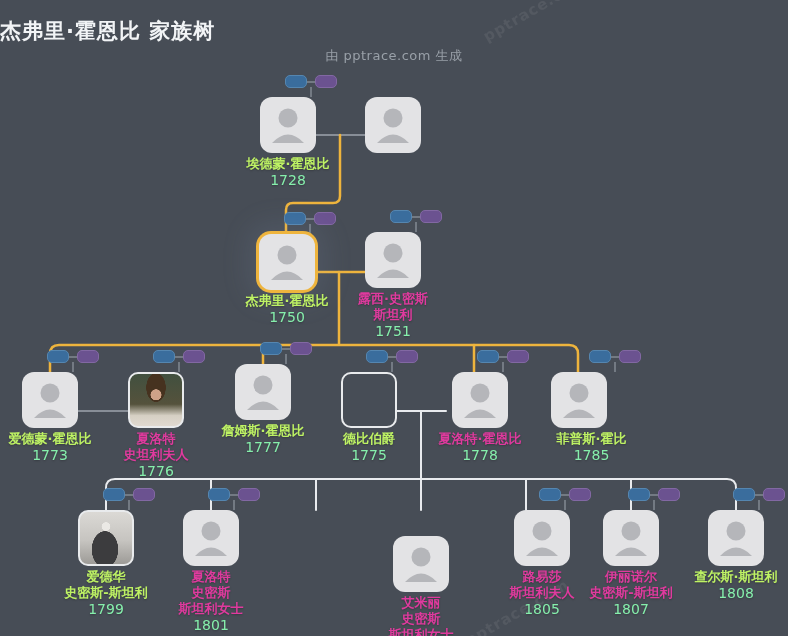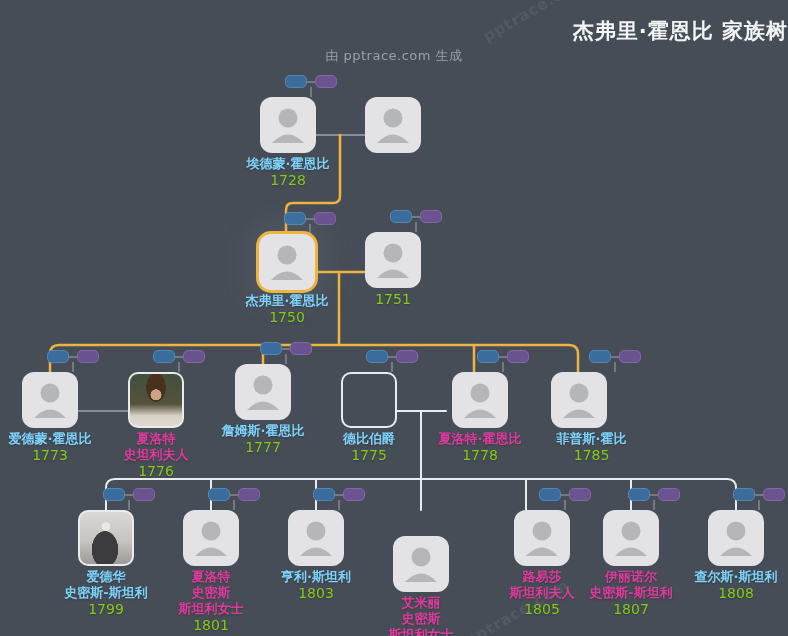--- a/index.html
+++ b/index.html
@@ -3,21 +3,21 @@
 <meta charset="utf-8">
 <style>
   html,body{margin:0;padding:0;}
   body{
     width:788px;height:636px;overflow:hidden;
     background:#474d56;
     font-family:"DejaVu Sans","Liberation Sans",sans-serif;
   }
   .stage{position:relative;width:788px;height:636px;background:#474d56;overflow:hidden;}
 
-  .title{position:absolute;top:17px;left:0;width:100%;text-align:right;
+  .title{position:absolute;top:17px;left:0;width:100%;text-align:left;
     color:#f2f4f6;font-size:21px;font-weight:bold;letter-spacing:1px;}
   .subtitle{position:absolute;top:47px;left:0;width:100%;text-align:center;
     color:#99a0a8;font-size:13px;letter-spacing:0.5px;}
 
   .wm{position:absolute;color:rgba(255,255,255,0.07);font-size:15px;font-weight:bold;
     letter-spacing:1px;transform:rotate(-30deg);transform-origin:left top;pointer-events:none;}
 
   svg.connectors{position:absolute;left:0;top:0;}
 
   .node{position:absolute;width:56px;height:56px;}
@@ -53,23 +53,23 @@
   .pill{position:absolute;top:-22px;width:22px;height:13px;border-radius:5px;box-sizing:border-box;}
   .pill.blue{left:calc(50% - 3px);background:#3a6d9d;border:1.5px solid #5586b0;}
   .pill.purple{left:calc(50% + 27px);background:#6b5290;border:1.5px solid #8268a3;}
   .pill-link{position:absolute;top:-16.5px;left:calc(50% + 18px);width:10px;height:2px;background:#737a83;}
   .pill-stem{position:absolute;top:-10px;left:calc(50% + 22px);width:2px;height:10px;background:#737a83;}
 
   .label{position:absolute;top:59px;left:50%;transform:translateX(-50%);
     width:150px;text-align:center;}
   .pname{font-size:13px;font-weight:bold;line-height:16px;white-space:pre-line;
     text-shadow:0 1px 2px rgba(0,0,0,0.25);}
-  .pname.male{color:#7dd3fc;}
+  .pname.male{color:#bef264;}
   .pname.female{color:#e03a9e;}
-  .pyear{font-size:14px;color:#84cc16;line-height:17px;text-shadow:0 1px 2px rgba(0,0,0,0.25);}
+  .pyear{font-size:14px;color:#86efac;line-height:17px;text-shadow:0 1px 2px rgba(0,0,0,0.25);}
 </style>
 </head>
 <body>
 
 <div class="stage">
 
   <svg class="connectors" width="788" height="636" viewBox="0 0 788 636">
     <g fill="none" stroke-linecap="round" stroke-linejoin="round">
 
       <path d="M316,135 H365" stroke="#888e97" stroke-width="2"></path>
@@ -147,20 +147,22 @@
     <span class="pill-link"></span>
     <span class="pill blue"></span>
     <span class="pill purple"></span>
     <div class="card">
       <svg class="avatar" viewBox="0 0 56 56">
         <circle cx="28" cy="21" r="9.5" fill="#b5b6ba"></circle>
           <path d="M12,46 Q28,29 44,46 Z" fill="#b5b6ba"></path>
       </svg>
     </div>
     <div class="label">
+      <div class="pname female">露西·史密斯
+斯坦利</div>
       <div class="pyear">1751</div>
     </div>
   </div>
 
   <div class="node" style="left:22px;top:372px;">
     <span class="pill-stem"></span>
     <span class="pill-link"></span>
     <span class="pill blue"></span>
     <span class="pill purple"></span>
     <div class="card">
@@ -276,36 +278,20 @@
       </svg>
     </div>
     <div class="label">
       <div class="pname female">夏洛特
 史密斯
 斯坦利女士</div>
       <div class="pyear">1801</div>
     </div>
   </div>
 
-  <div class="node" style="left:288px;top:510px;">
-    <span class="pill-stem"></span>
-    <span class="pill-link"></span>
-    <span class="pill blue"></span>
-    <span class="pill purple"></span>
-    <div class="card">
-      <svg class="avatar" viewBox="0 0 56 56">
-        <circle cx="28" cy="21" r="9.5" fill="#b5b6ba"></circle>
-          <path d="M12,46 Q28,29 44,46 Z" fill="#b5b6ba"></path>
-      </svg>
-    </div>
-    <div class="label">
-      <div class="pname male">亨利·斯坦利</div>
-      <div class="pyear">1803</div>
-    </div>
-  </div>
 
   <div class="node" style="left:393px;top:536px;">
     <div class="card">
       <svg class="avatar" viewBox="0 0 56 56">
         <circle cx="28" cy="21" r="9.5" fill="#b5b6ba"></circle>
           <path d="M12,46 Q28,29 44,46 Z" fill="#b5b6ba"></path>
       </svg>
     </div>
     <div class="label">
       <div class="pname female">艾米丽

